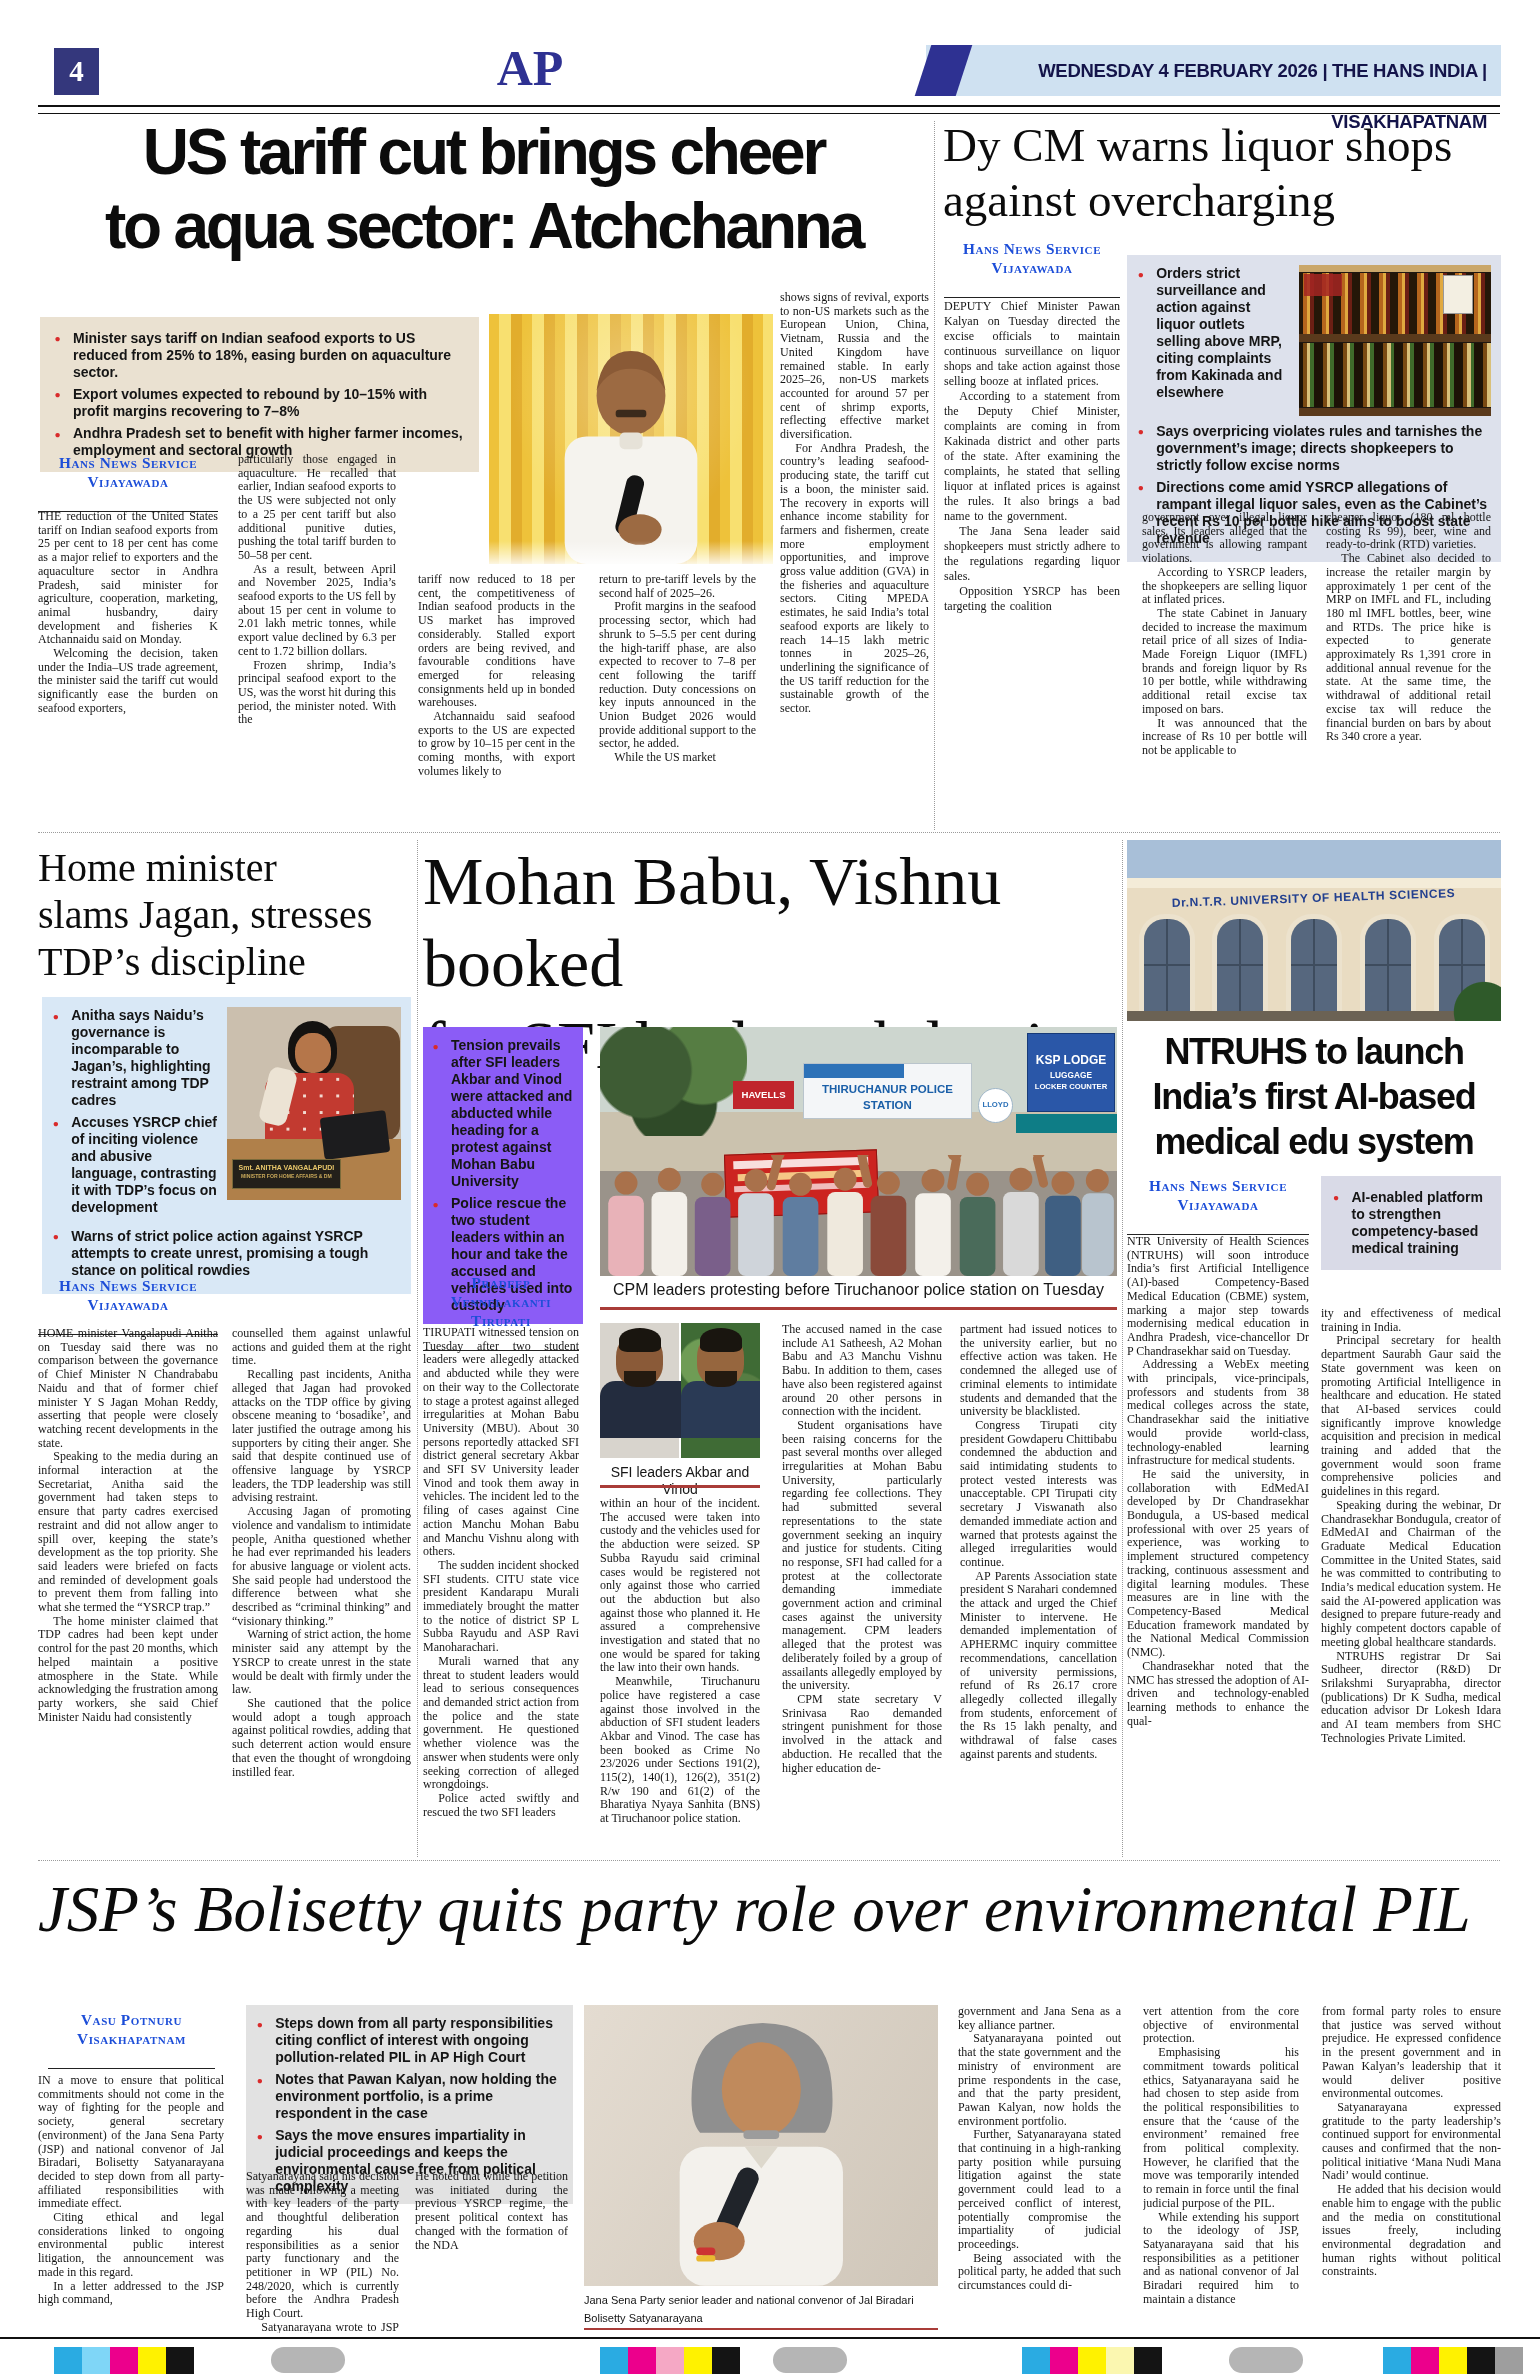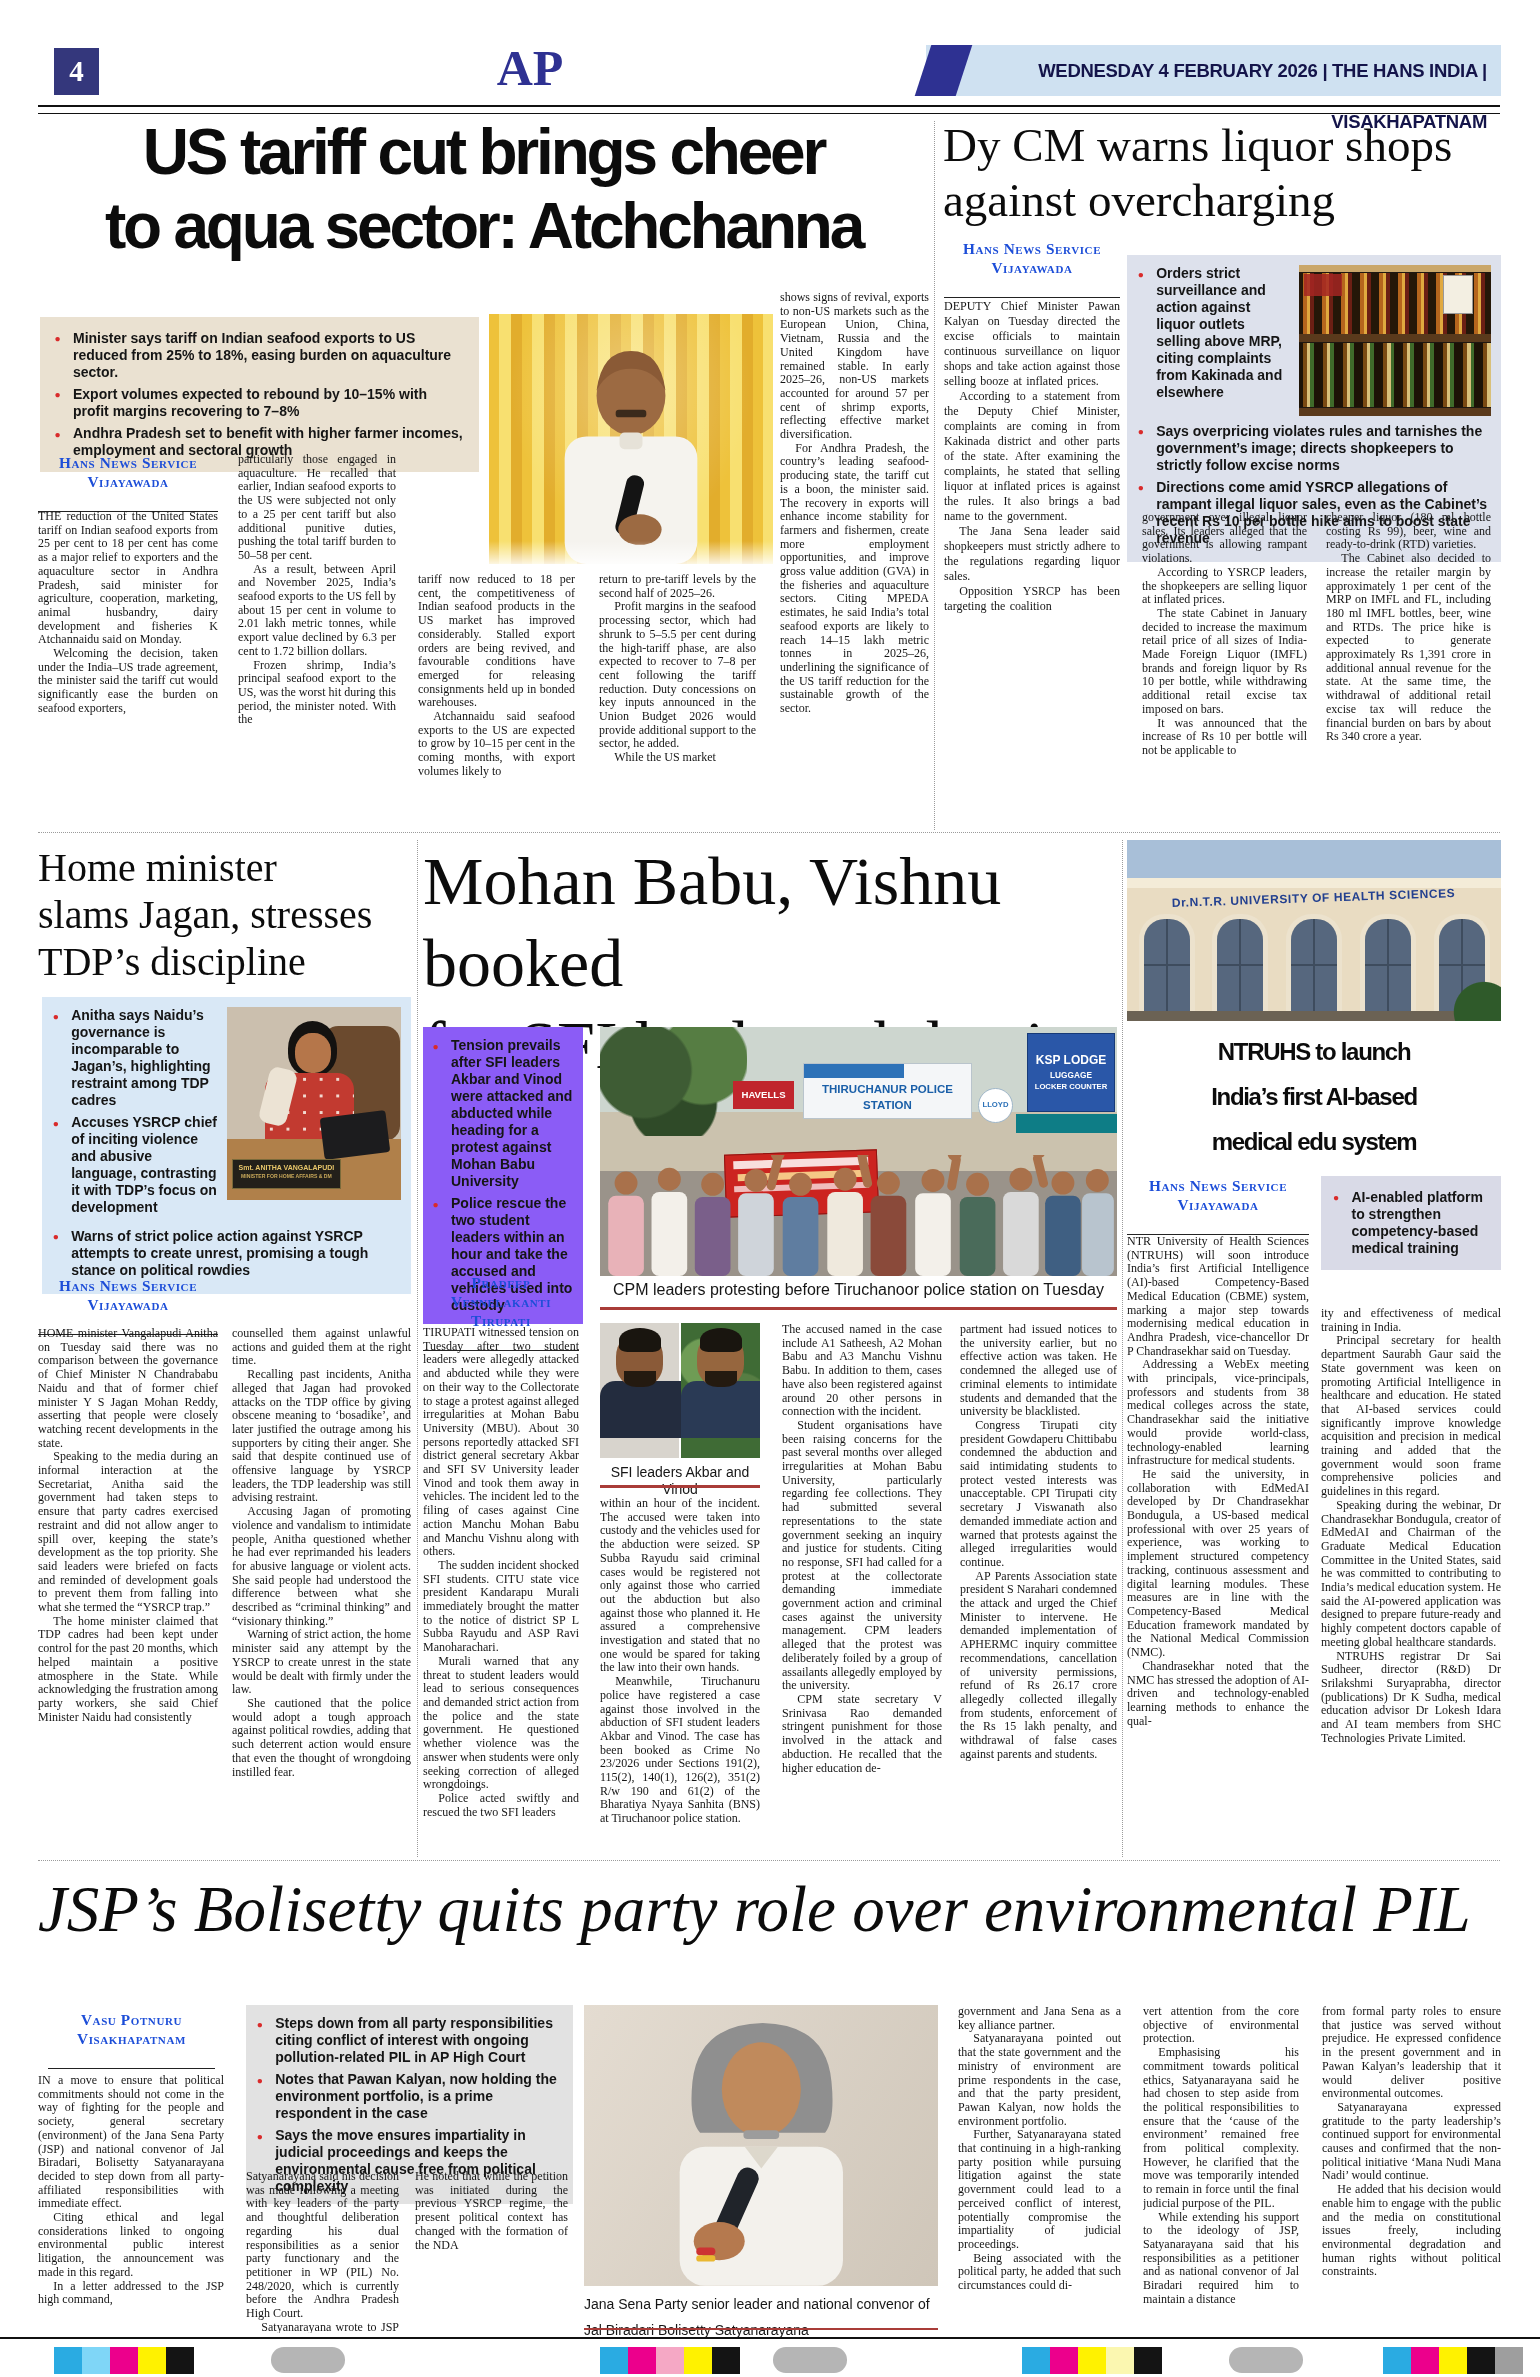--- a/index.html
+++ b/index.html
@@ -304,21 +304,21 @@
       <div class="win"></div>
         <div class="win"></div>
         <div class="win"></div>
         <div class="win"></div>
         <div class="win"></div>
     </div>
     <div class="abs" style="left:0;bottom:0;width:374px;height:10.2px;background:#6b6254"></div>
     <div class="abs" style="right:0;bottom:0;width:57px;height:45px;background:radial-gradient(circle at 70% 80%,#2f5a2a 0 55%,rgba(0,0,0,0) 57%)"></div>
   </div>
 
-  <div class="hl-sans" style="left:1127px;top:1029px;width:374px;font-size:24px;line-height:45px;letter-spacing:-1.3px">NTRUHS to launch<br>India’s first AI-based<br>medical edu system</div>
+  <div class="hl-sans" style="left:1127px;top:1029px;width:374px;font-size:36px;line-height:45px;letter-spacing:-1.3px">NTRUHS to launch<br>India’s first AI-based<br>medical edu system</div>
 
   <div class="byline" style="left:1127px;top:1176px;width:182px">
     <div>Hans News Service</div>
     <div>Vijayawada</div>
   </div>
   <div class="bbox bullets" style="left:1321px;top:1176px;width:180px;background:#d9dae7;padding:12.8px 11.5px 7.7px;font-size:15.3px">
       <p>AI-enabled platform to strengthen competency-based medical training</p>
     </div>
 
   <div class="col" style="left:1127px;top:1235px;width:182px;height:620px">
@@ -367,21 +367,21 @@
       <ellipse cx="278" cy="132" rx="62" ry="74" fill="#c08a5c"></ellipse>
       <rect x="250" y="196" width="56" height="14" rx="6" fill="#9c9c9c"></rect>
       <rect x="150" y="222" width="256" height="218" rx="40" fill="#f3f1ec"></rect>
       <path d="M252 222 l26 34 l26 -34 z" fill="#ddd8cc"></path>
       <rect x="216" y="250" width="34" height="150" rx="16" fill="#20242a" transform="rotate(24 233 325)"></rect>
       <ellipse cx="212" cy="370" rx="40" ry="30" fill="#b5794e"></ellipse>
       <rect x="176" y="380" width="30" height="12" rx="6" fill="#c33"></rect>
       <rect x="176" y="392" width="30" height="10" rx="5" fill="#e9b832"></rect>
     </svg>
   </div>
-  <div class="cap" style="left:584px;top:2291px;width:354px;font-size:14px;line-height:26px">Jana Sena Party senior leader and national convenor of Jal Biradari Bolisetty Satyanarayana</div>
+  <div class="cap" style="left:584px;top:2291px;width:354px;font-size:11px;line-height:18px">Jana Sena Party senior leader and national convenor of Jal Biradari Bolisetty Satyanarayana</div>
   <div class="redrule" style="left:584px;top:2328px;width:354px;height:1.9px"></div>
 
   <div class="col" style="left:958px;top:2005px;width:163px;height:327px">
       <p>government and Jana Sena as a key alliance partner.</p>
       <p>Satyanarayana pointed out that the state government and the ministry of environment are prime respondents in the case, and that the party president, Pawan Kalyan, now holds the environment portfolio.</p>
       <p>Further, Satyanarayana stated that continuing in a high-ranking party position while pursuing litigation against the state government could lead to a perceived conflict of interest, potentially compromise the impartiality of judicial proceedings.</p>
       <p>Being associated with the political party, he added that such circumstances could di-</p>
     </div>
   <div class="col" style="left:1143px;top:2005px;width:156px;height:327px">
       <p>vert attention from the core objective of environmental protection.</p>

